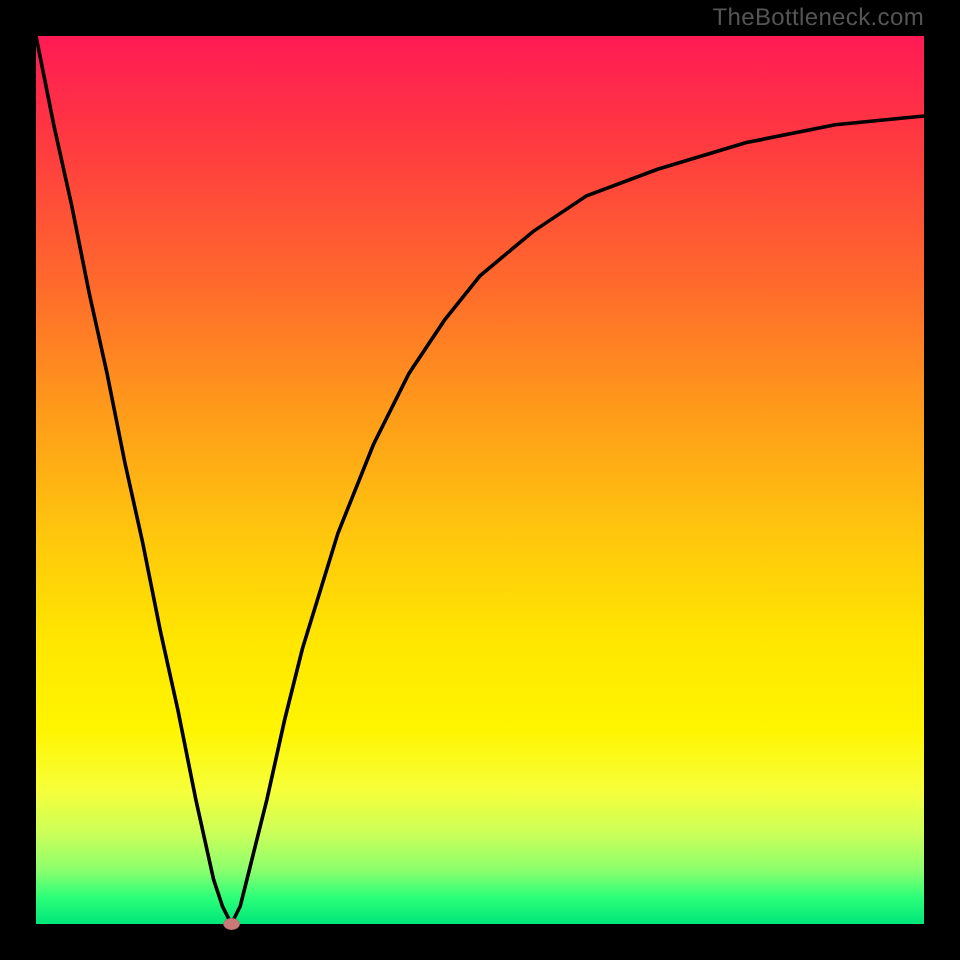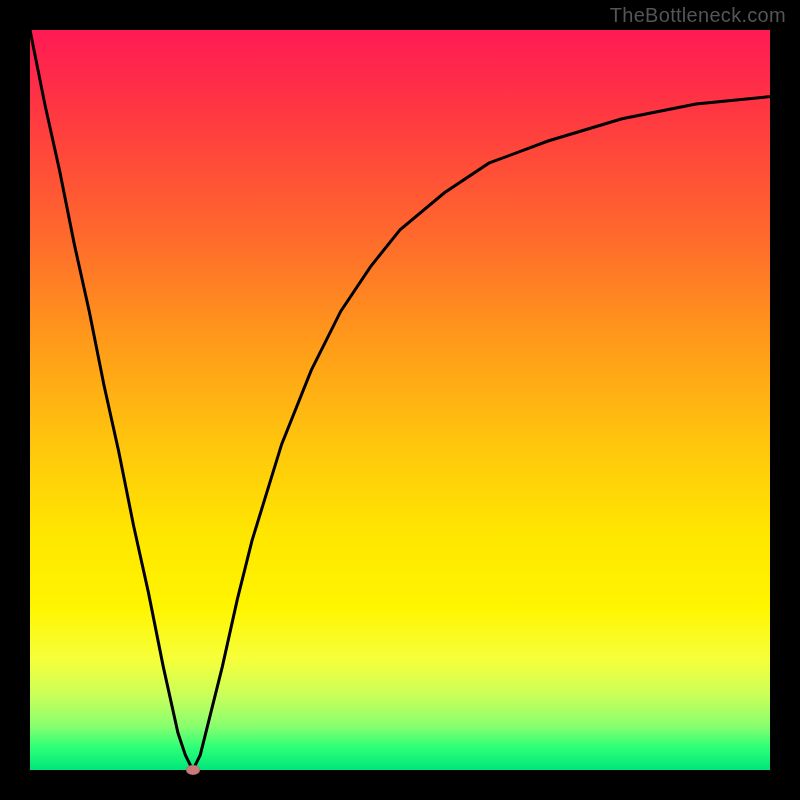--- a/index.html
+++ b/index.html
@@ -36,21 +36,21 @@
       #f6ff3a 85%,
       #c8ff5a 90%,
       #8aff6e 94%,
       #2cff78 97%,
       #00e67a 100%
     );
   }
   .watermark {
     position: absolute;
     top: 4px;
-    right: 14px;
+    right: 30px;
     color: #555;
     font-size: 20px;
     font-weight: 500;
     letter-spacing: 0.3px;
     user-select: none;
   }
   svg.curve {
     position: absolute;
     left: 0;
     top: 0;

